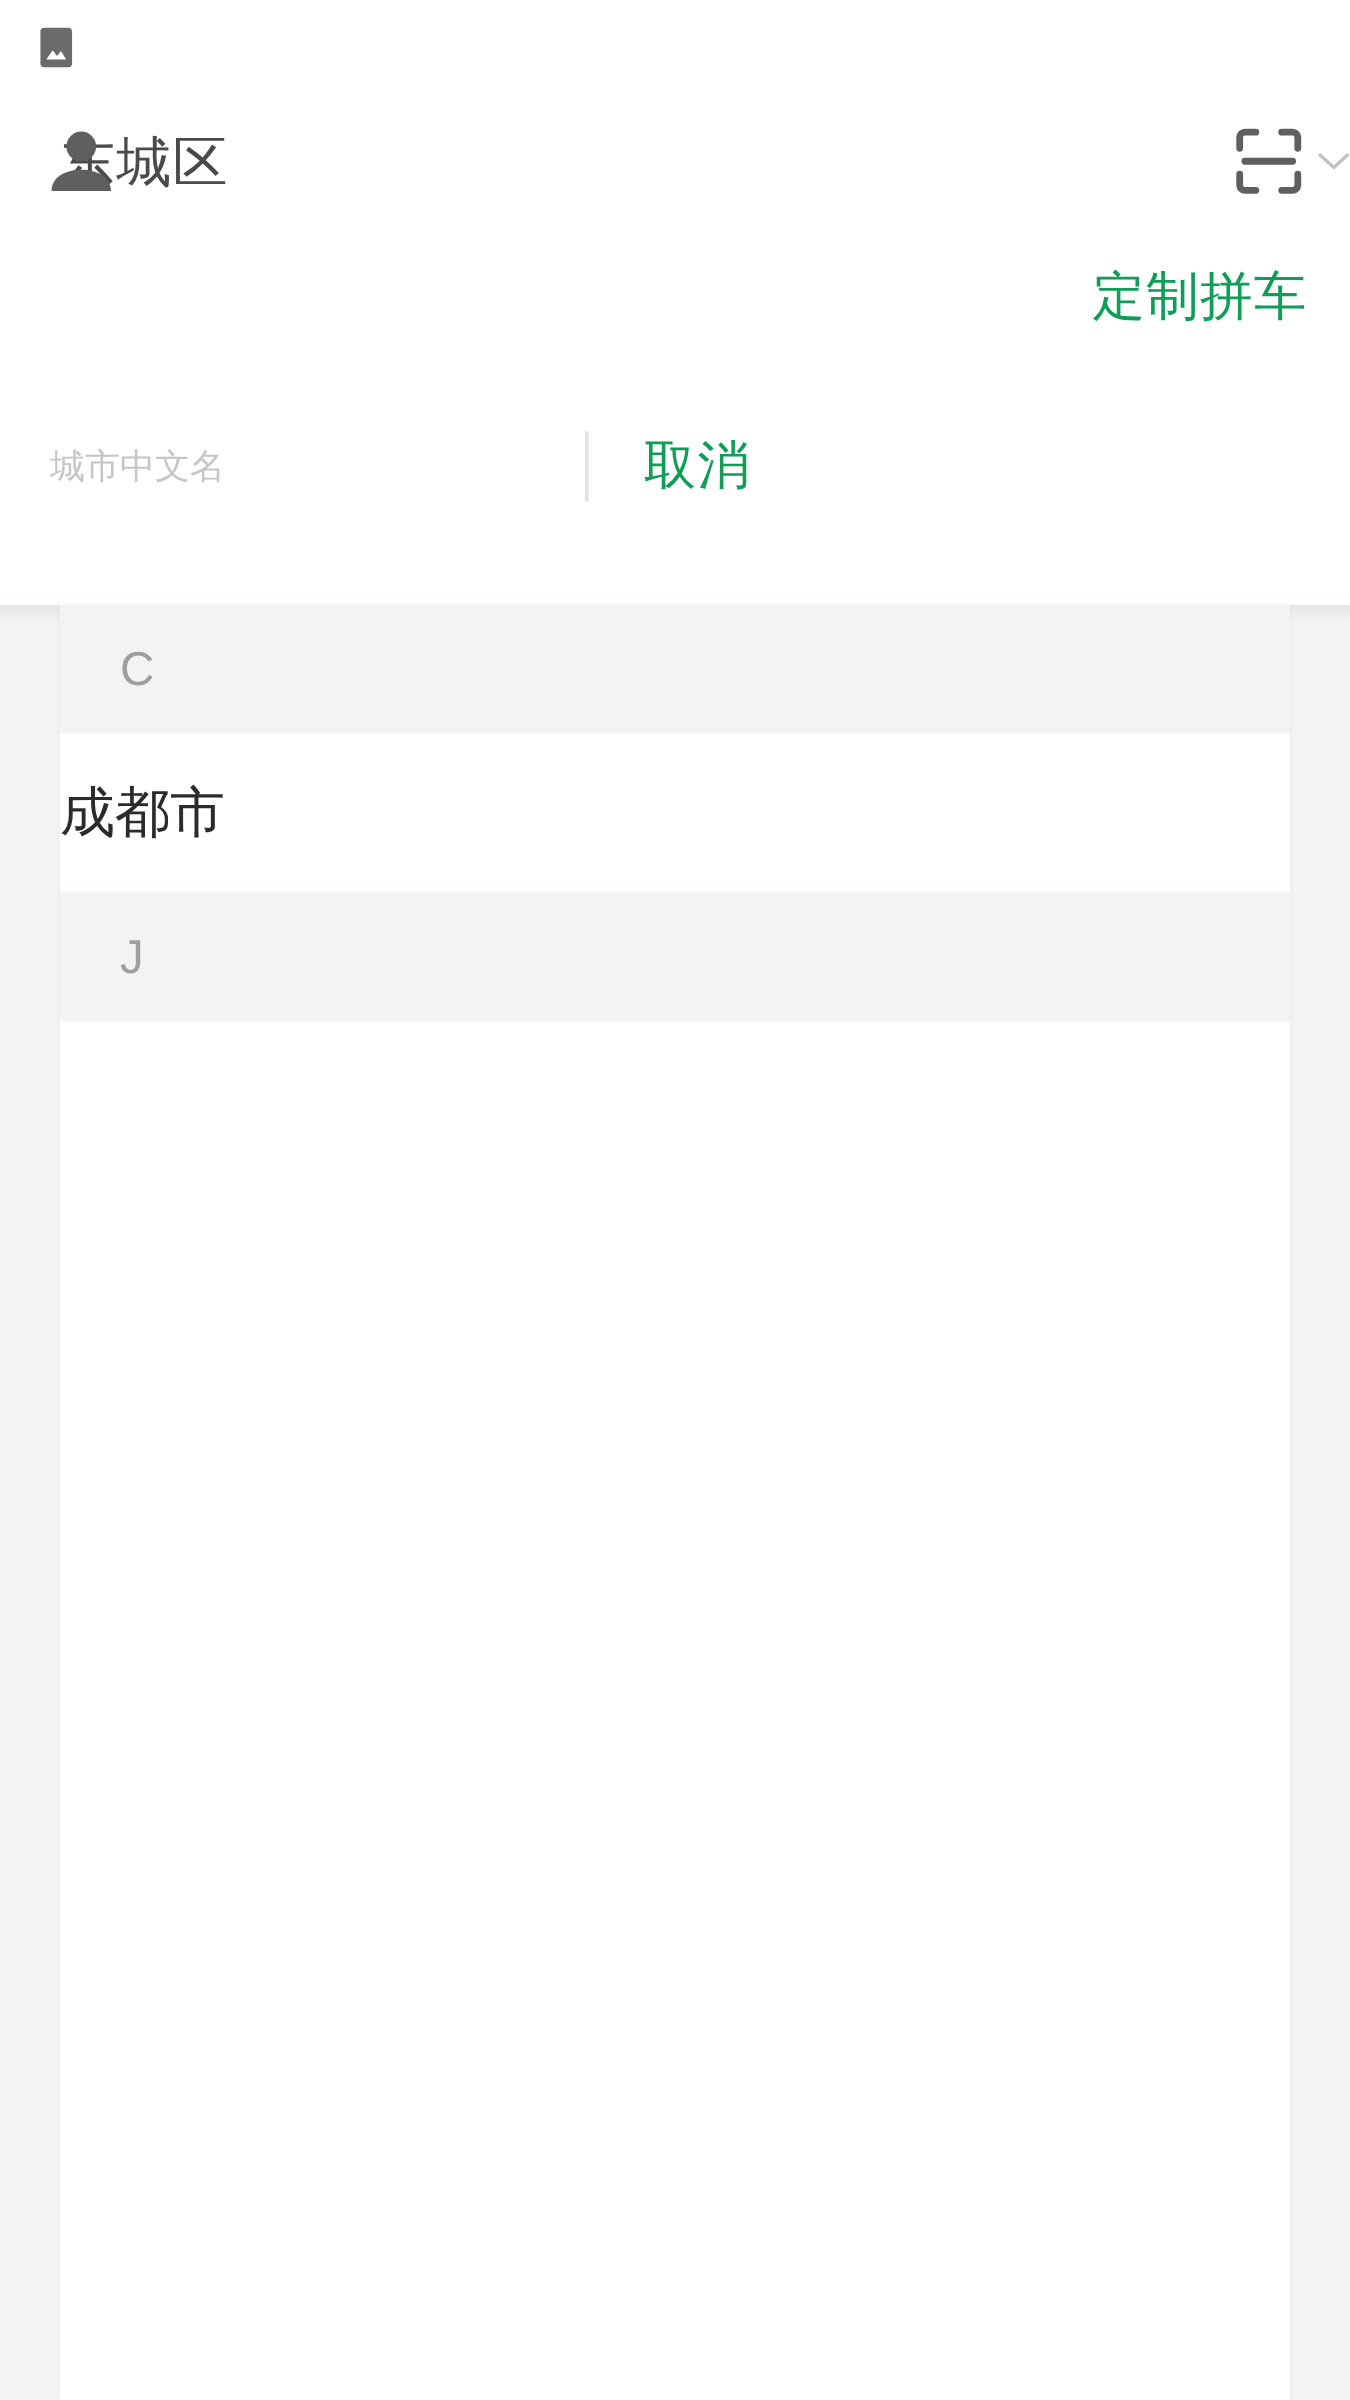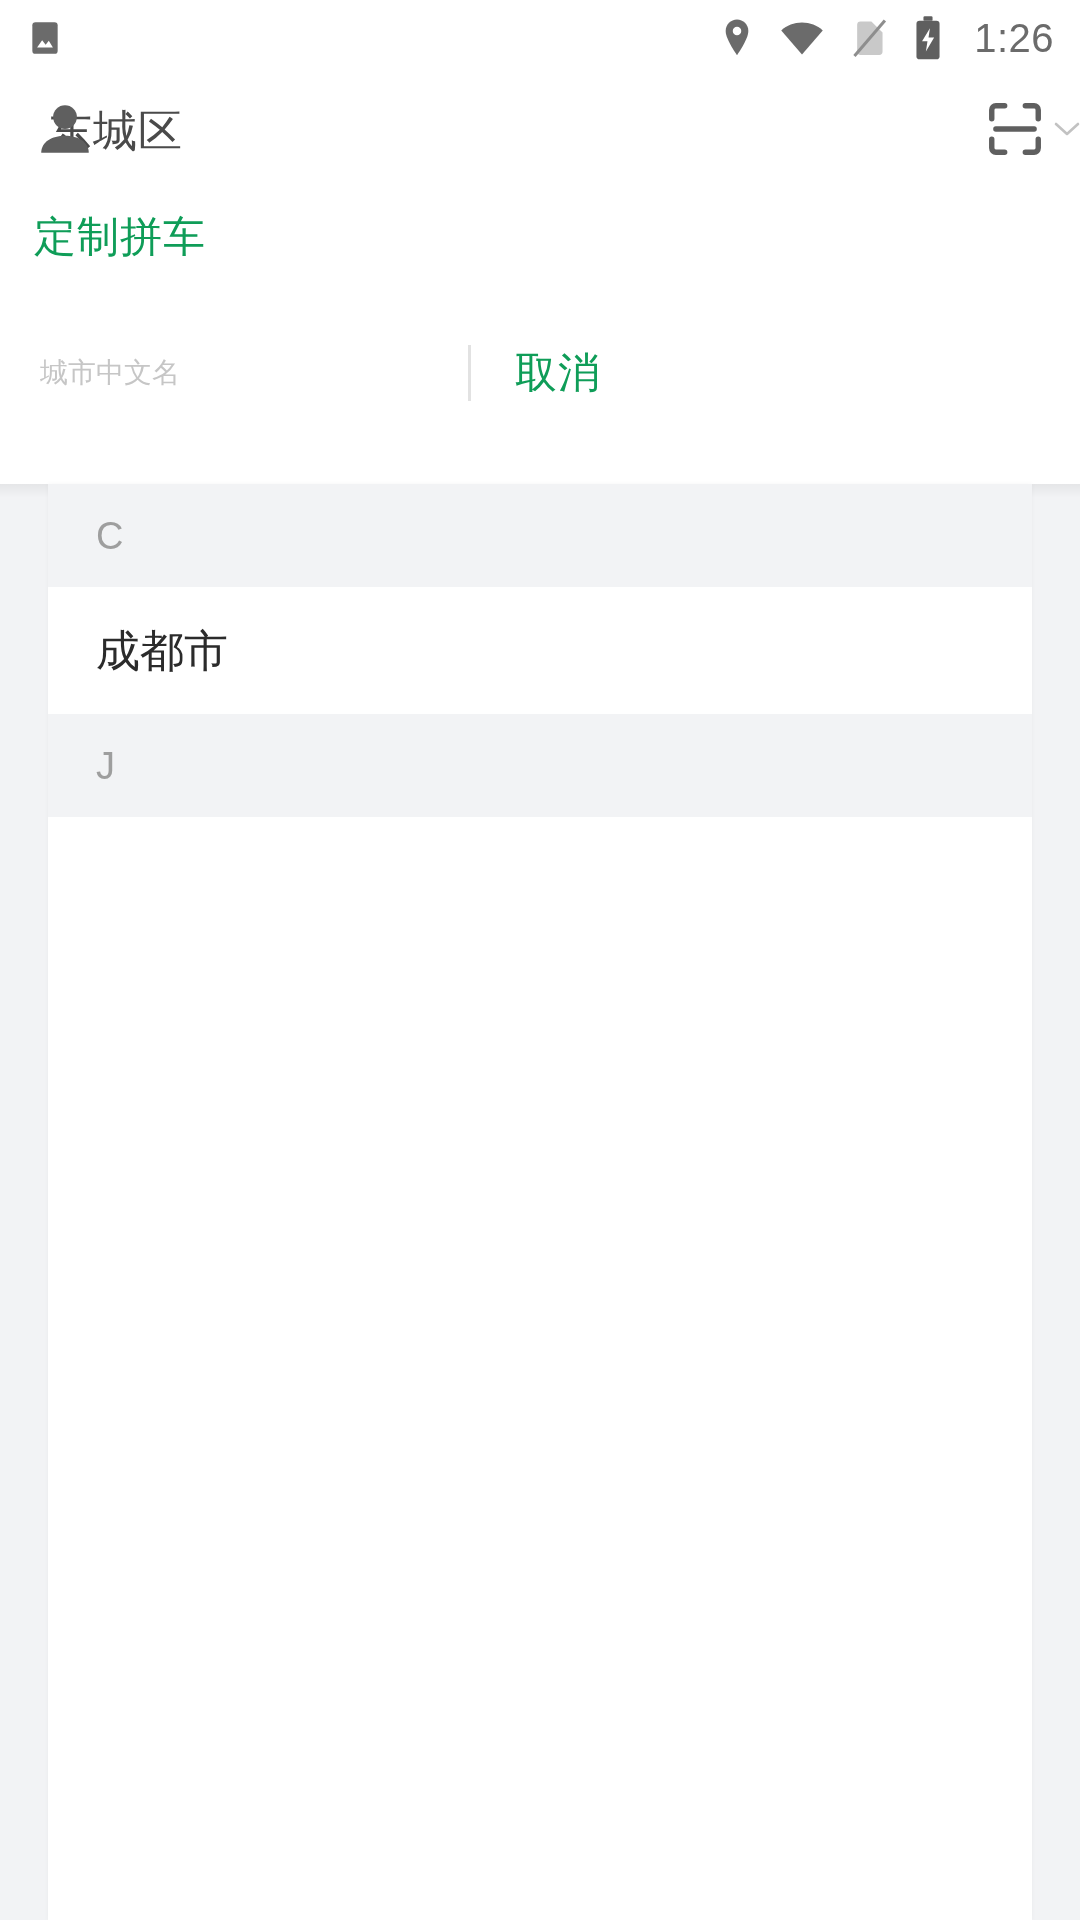--- a/index.html
+++ b/index.html
@@ -64,20 +64,21 @@
   .hdr-right{ margin-left:auto; position:relative; z-index:2; }
   .hdr-left{ position:relative; z-index:2; }
 
   
   .tabrow{
     height:100px;
     background:#ffffff;
     display:flex;
     align-items:center;
     padding:0 34px;
+    justify-content:flex-end;
   }
   .tab{
     font-size:42px;
     color:#0f9d58;
     line-height:1;
     letter-spacing:1px;
   }
 
   
   .searchbar{
@@ -153,21 +154,20 @@
     padding-left:48px;
     color:#9e9e9e;
     font-size:38px;
     line-height:1;
   }
   .city-row{
     height:127px;
     background:#ffffff;
     display:flex;
     align-items:center;
-    padding-left:48px;
     color:#2b2b2b;
     font-size:44px;
     line-height:1;
     cursor:pointer;
     text-align:center;
   }
   .filler{ background:#ffffff; flex:1 1 auto; }
 </style>
 </head>
 <body>
@@ -175,51 +175,20 @@
 <div class="statusbar">
   <div class="sb-left">
     <span>
       <svg class="icon-img" width="38" height="38" viewBox="0 0 24 24">
         <rect x="4" y="2" width="16" height="20" rx="2" fill="#6b6b6b"></rect>
         <path d="M7 18l3.2-4.6 2.2 2.9 2-2.5L17 18z" fill="#ffffff"></path>
       </svg>
     </span>
   </div>
 
-  <div class="sb-right">
-    <span>
-      <svg class="icon-img" width="34" height="40" viewBox="0 0 24 28">
-        <path d="M12 1C7.6 1 4 4.6 4 9c0 6 8 17 8 17s8-11 8-17c0-4.4-3.6-8-8-8z" fill="#6b6b6b"></path>
-        <circle cx="12" cy="9" r="3" fill="#ffffff"></circle>
-      </svg>
-    </span>
-
-    <span>
-      <svg class="icon-img" width="44" height="36" viewBox="0 0 28 22">
-        <path d="M14 21.5L0.8 6.2C4.3 3 9 1.2 14 1.2s9.7 1.8 13.2 5z" fill="#6b6b6b"></path>
-      </svg>
-    </span>
-
-    <span>
-      <svg class="icon-img" width="38" height="44" viewBox="0 0 22 26">
-        <path d="M4 3.2h8.4L19 9.8V21a2 2 0 0 1-2 2H6a2 2 0 0 1-2-2V5.2a2 2 0 0 1 2-2z" fill="#c9c9c9"></path>
-        <line x1="2.4" y1="23.6" x2="20.4" y2="2.6" stroke="#8e8e8e" stroke-width="1.8"></line>
-      </svg>
-    </span>
-
-    <span>
-      <svg class="icon-img" width="28" height="46" viewBox="0 0 16 26">
-        <rect x="5.4" y="0.6" width="5.2" height="2.6" rx="0.7" fill="#5f5f5f"></rect>
-        <rect x="1.4" y="3.2" width="13.2" height="22" rx="1.8" fill="#5f5f5f"></rect>
-        <path d="M9.1 7.4L4.6 14.9h3.1l-0.9 5.8 4.7-8h-3.2z" fill="#ffffff"></path>
-      </svg>
-    </span>
-
-    <span class="sb-time">1:26</span>
-  </div>
 </div>
 
 <div class="header">
   <div class="hdr-left">
     <span>
       <svg width="62" height="62" viewBox="0 0 24 24">
         <circle cx="12" cy="7.4" r="4.6" fill="#5f5f5f"></circle>
         <path d="M2.8 21.2c0-4.2 4.1-6.6 9.2-6.6s9.2 2.4 9.2 6.6z" fill="#5f5f5f"></path>
       </svg>
     </span>

